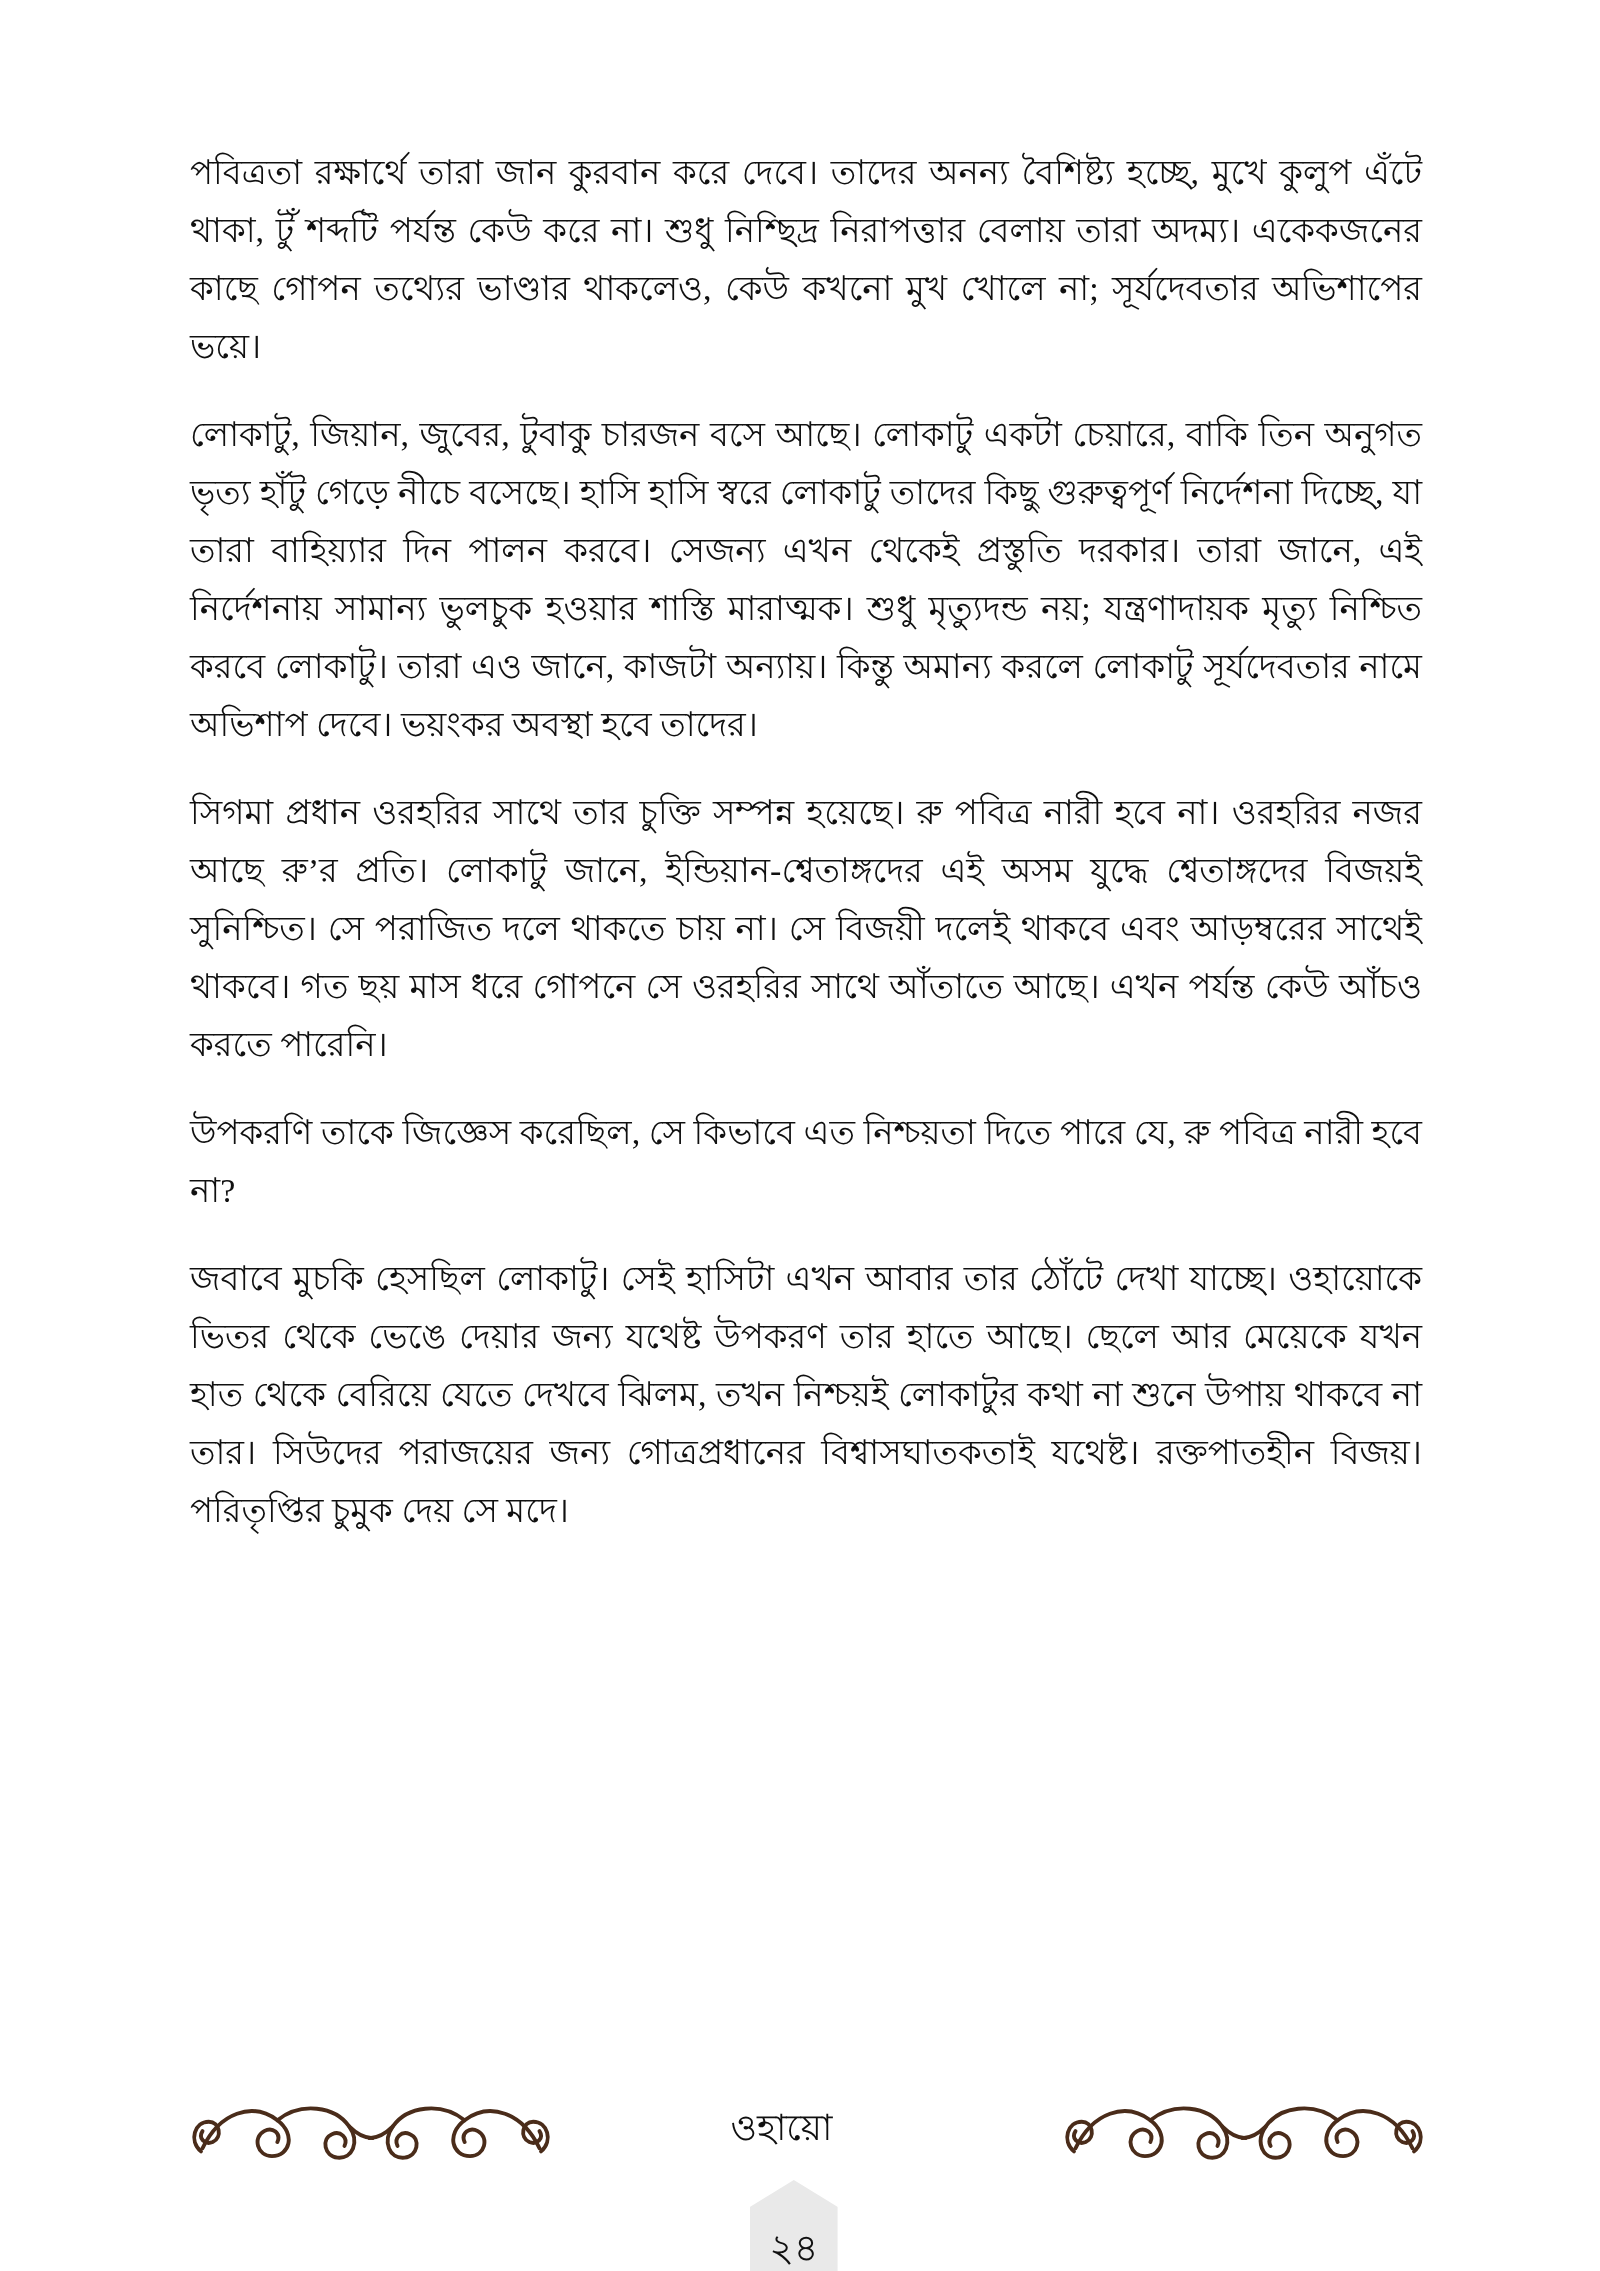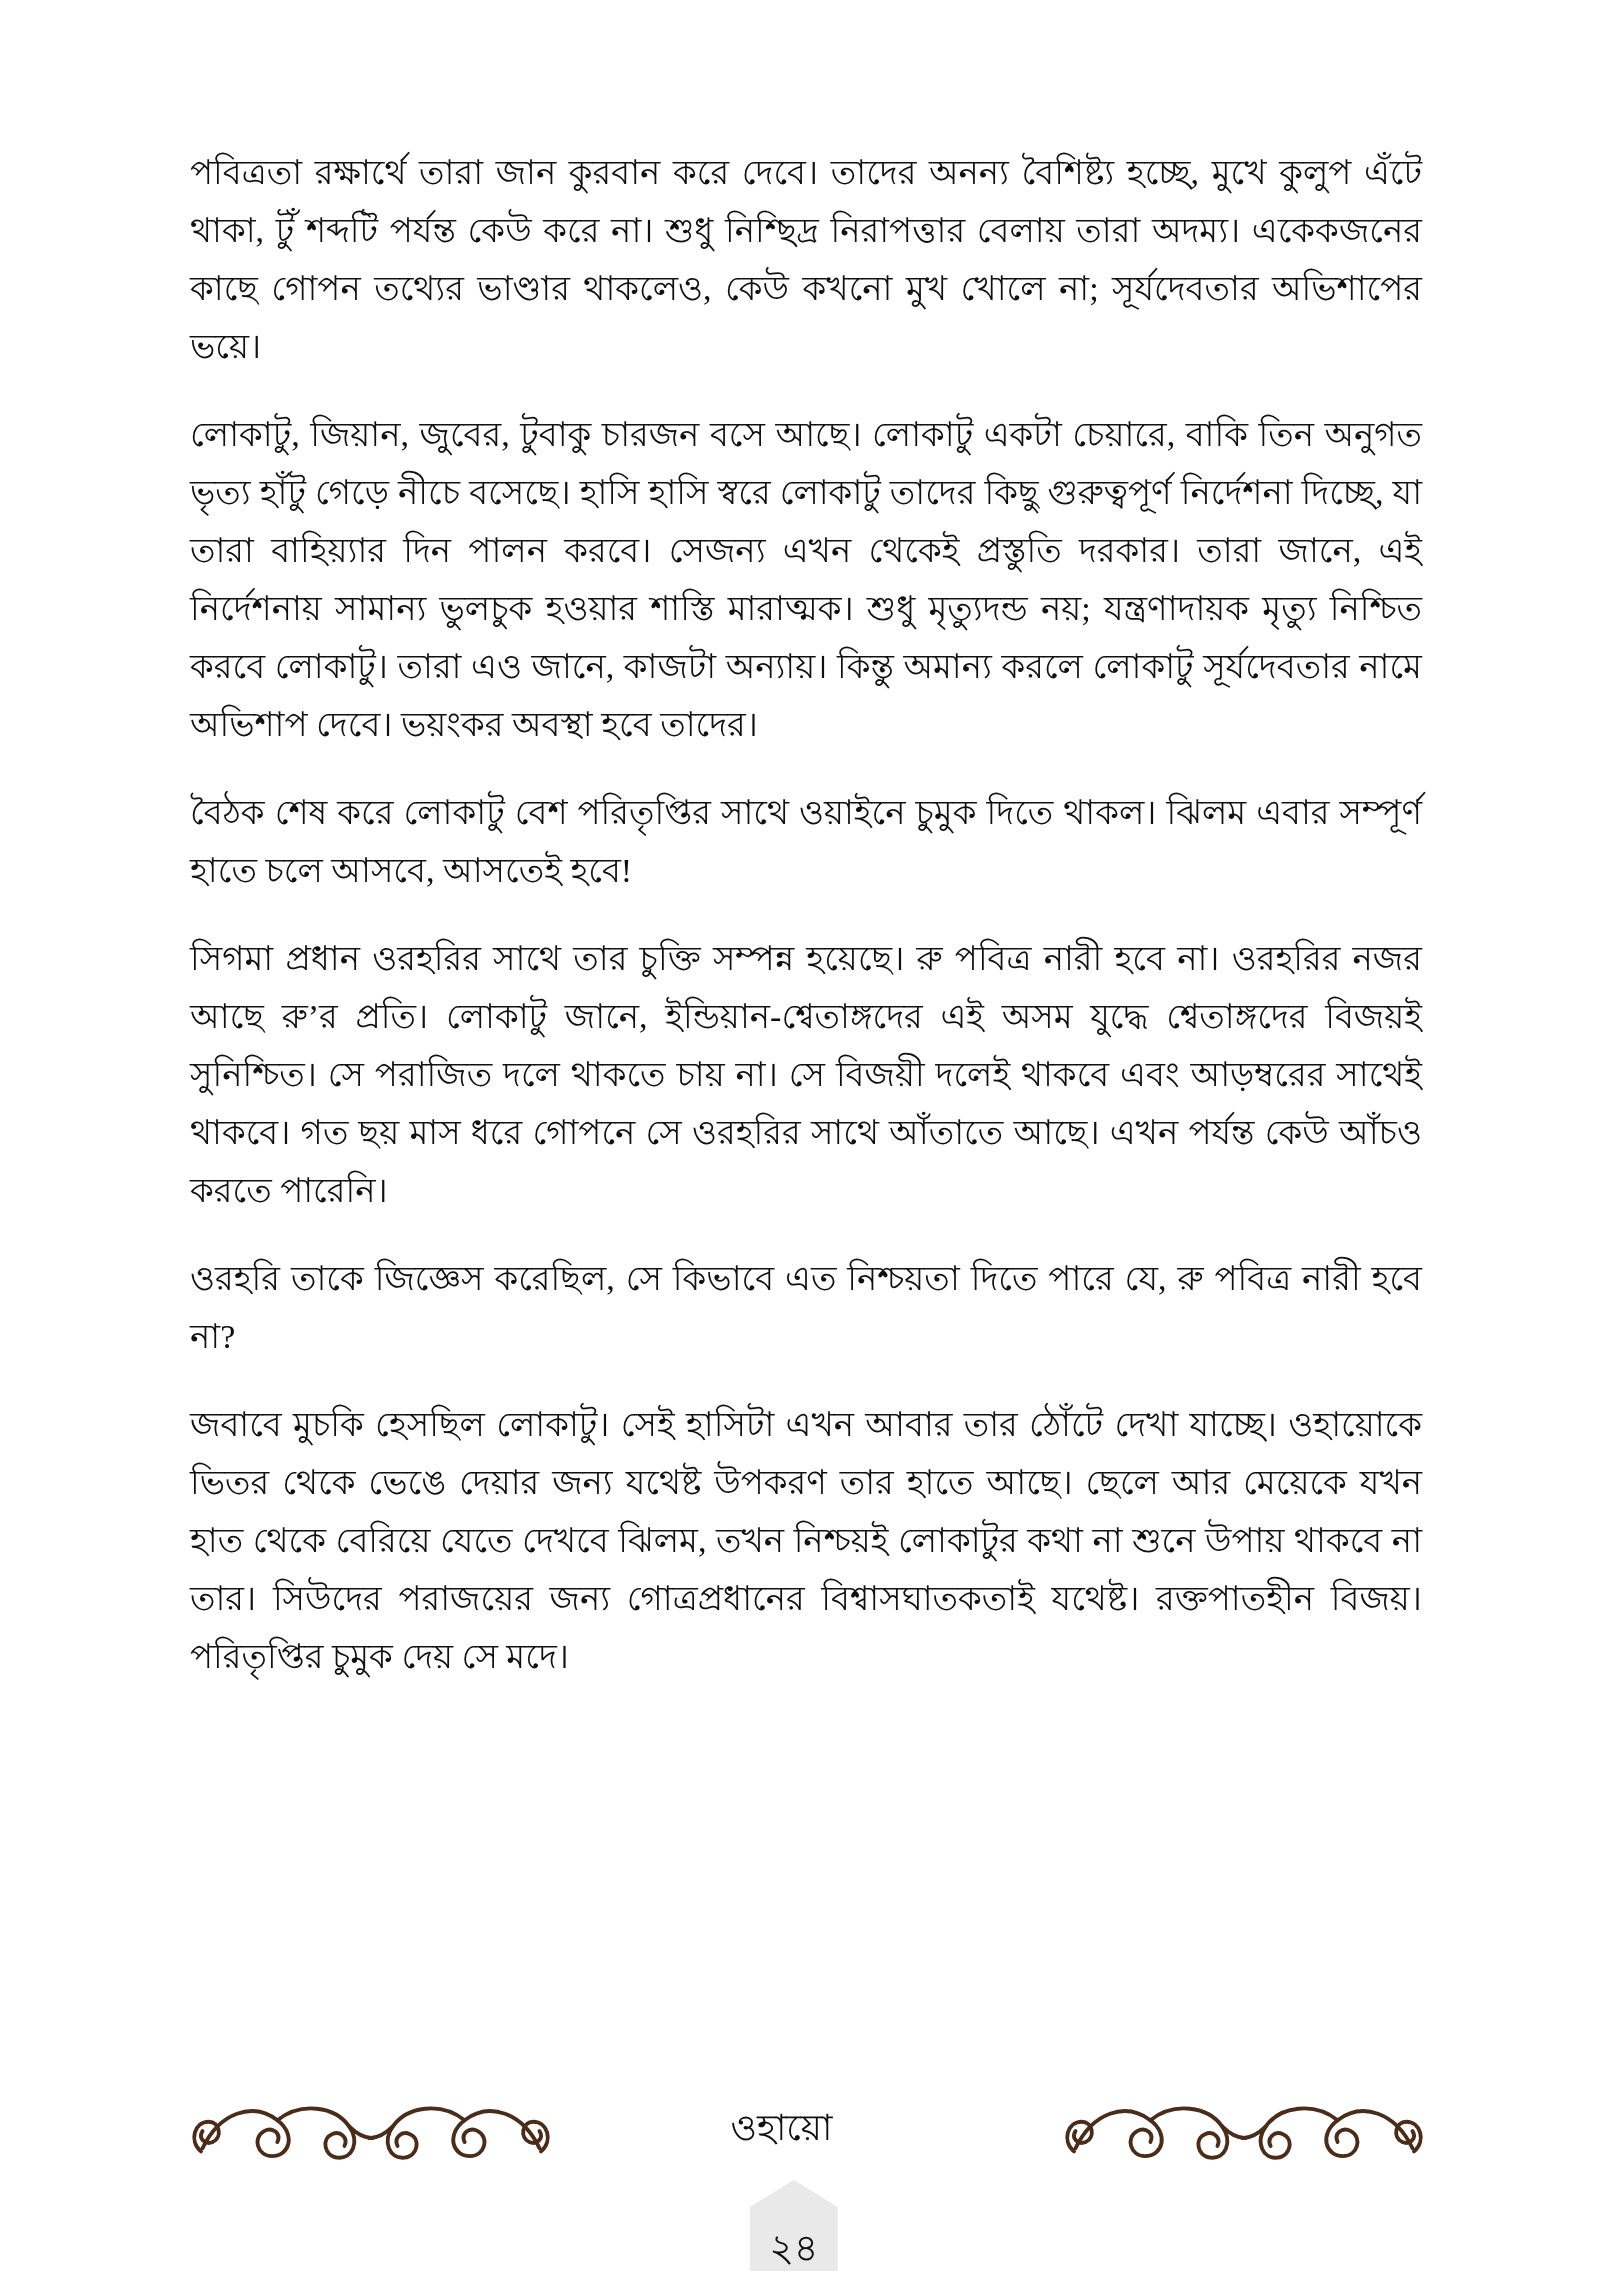--- a/index.html
+++ b/index.html
@@ -66,23 +66,22 @@
   .page-number { font-size: 38px; margin-top: 38px; }
 </style>
 </head>
 <body>
 
 <div class="page">
 
   <main class="content">
       <p class="para">পবিত্রতা রক্ষার্থে তারা জান কুরবান করে দেবে। তাদের অনন্য বৈশিষ্ট্য হচ্ছে, মুখে কুলুপ এঁটে থাকা, টুঁ শব্দটি পর্যন্ত কেউ করে না। শুধু নিশ্ছিদ্র নিরাপত্তার বেলায় তারা অদম্য। একেকজনের কাছে গোপন তথ্যের ভাণ্ডার থাকলেও, কেউ কখনো মুখ খোলে না; সূর্যদেবতার অভিশাপের ভয়ে।</p>
       <p class="para">লোকাটু, জিয়ান, জুবের, টুবাকু চারজন বসে আছে। লোকাটু একটা চেয়ারে, বাকি তিন অনুগত ভৃত্য হাঁটু গেড়ে নীচে বসেছে। হাসি হাসি স্বরে লোকাটু তাদের কিছু গুরুত্বপূর্ণ নির্দেশনা দিচ্ছে, যা তারা বাহিয়্যার দিন পালন করবে। সেজন্য এখন থেকেই প্রস্তুতি দরকার। তারা জানে, এই নির্দেশনায় সামান্য ভুলচুক হওয়ার শাস্তি মারাত্মক। শুধু মৃত্যুদন্ড নয়; যন্ত্রণাদায়ক মৃত্যু নিশ্চিত করবে লোকাটু। তারা এও জানে, কাজটা অন্যায়। কিন্তু অমান্য করলে লোকাটু সূর্যদেবতার নামে অভিশাপ দেবে। ভয়ংকর অবস্থা হবে তাদের।</p>
-      <p class="para">বৈঠক শেষ করে লোকাটু বেশ পরিতৃপ্তির সাথে ওয়াইনে চুমুক দিতে থাকল। ঝিলম এবার সম্পূর্ণ হাতে চলে আসবে, আসতেই হবে!</p>
       <p class="para">সিগমা প্রধান ওরহরির সাথে তার চুক্তি সম্পন্ন হয়েছে। রু পবিত্র নারী হবে না। ওরহরির নজর আছে রু’র প্রতি। লোকাটু জানে, ইন্ডিয়ান-শ্বেতাঙ্গদের এই অসম যুদ্ধে শ্বেতাঙ্গদের বিজয়ই সুনিশ্চিত। সে পরাজিত দলে থাকতে চায় না। সে বিজয়ী দলেই থাকবে এবং আড়ম্বরের সাথেই থাকবে। গত ছয় মাস ধরে গোপনে সে ওরহরির সাথে আঁতাতে আছে। এখন পর্যন্ত কেউ আঁচও করতে পারেনি।</p>
-      <p class="para">ওরহরি তাকে জিজ্ঞেস করেছিল, সে কিভাবে এত নিশ্চয়তা দিতে পারে যে, রু পবিত্র নারী হবে না?</p>
+      <p class="para">উপকরণি তাকে জিজ্ঞেস করেছিল, সে কিভাবে এত নিশ্চয়তা দিতে পারে যে, রু পবিত্র নারী হবে না?</p>
       <p class="para">জবাবে মুচকি হেসছিল লোকাটু। সেই হাসিটা এখন আবার তার ঠোঁটে দেখা যাচ্ছে। ওহায়োকে ভিতর থেকে ভেঙে দেয়ার জন্য যথেষ্ট উপকরণ তার হাতে আছে। ছেলে আর মেয়েকে যখন হাত থেকে বেরিয়ে যেতে দেখবে ঝিলম, তখন নিশ্চয়ই লোকাটুর কথা না শুনে উপায় থাকবে না তার। সিউদের পরাজয়ের জন্য গোত্রপ্রধানের বিশ্বাসঘাতকতাই যথেষ্ট। রক্তপাতহীন বিজয়। পরিতৃপ্তির চুমুক দেয় সে মদে।</p>
     </main>
 
   <div class="footer-row">
     <svg class="flourish" viewBox="0 0 460 100" aria-hidden="true">
       <defs>
         <g id="halfFl">
           <path d="M12 80 C-4 66 4 42 22 42 C36 42 40 62 27 68 C17 72 8 63 14 54"></path>
           <path d="M14 76 C36 30 78 16 110 40 C134 58 126 86 103 86 C84 86 78 62 93 54 C104 48 115 57 110 68"></path>
           <path d="M110 40 C140 16 184 22 202 48 C216 68 206 90 187 88 C170 86 166 64 180 58 C191 53 201 63 196 73"></path>

